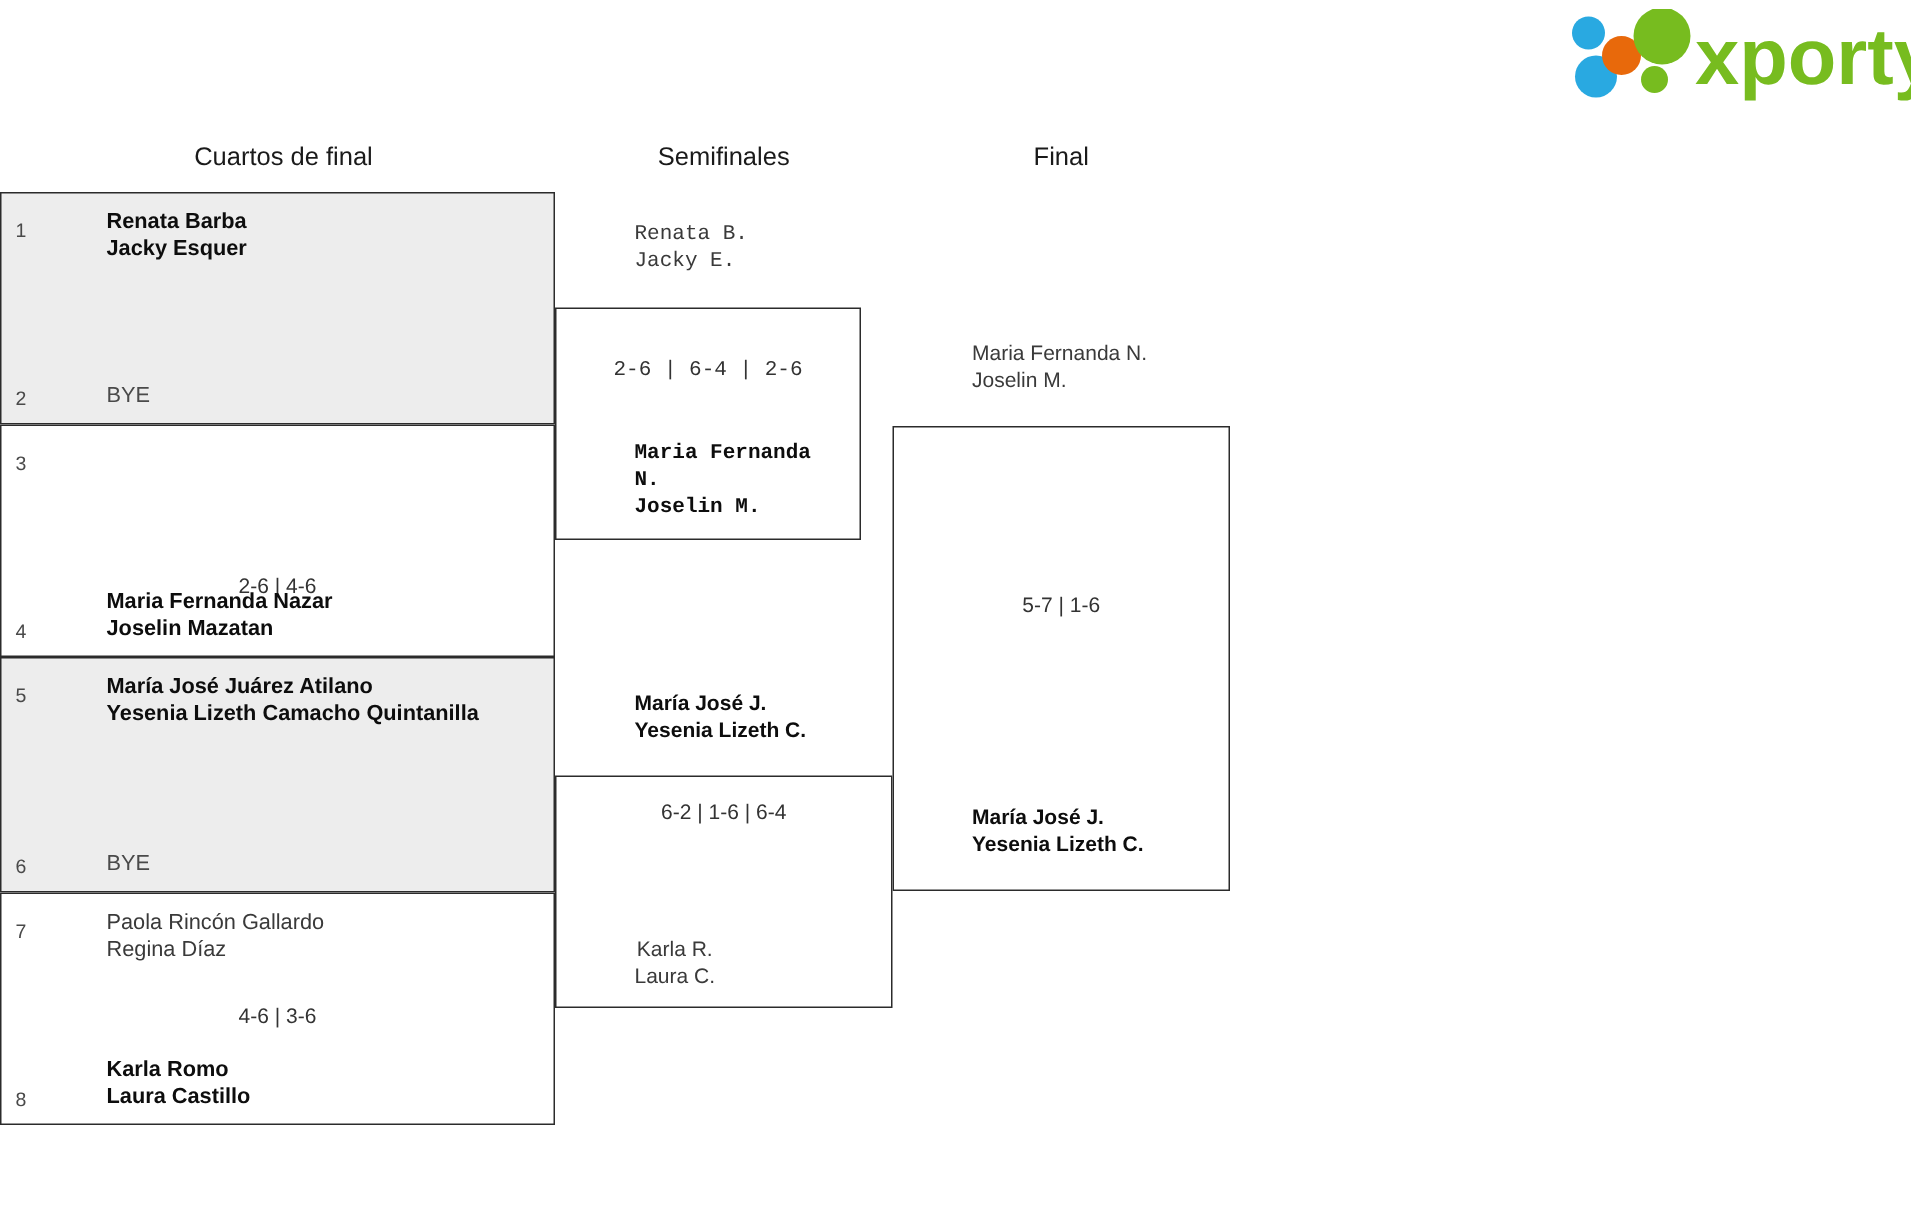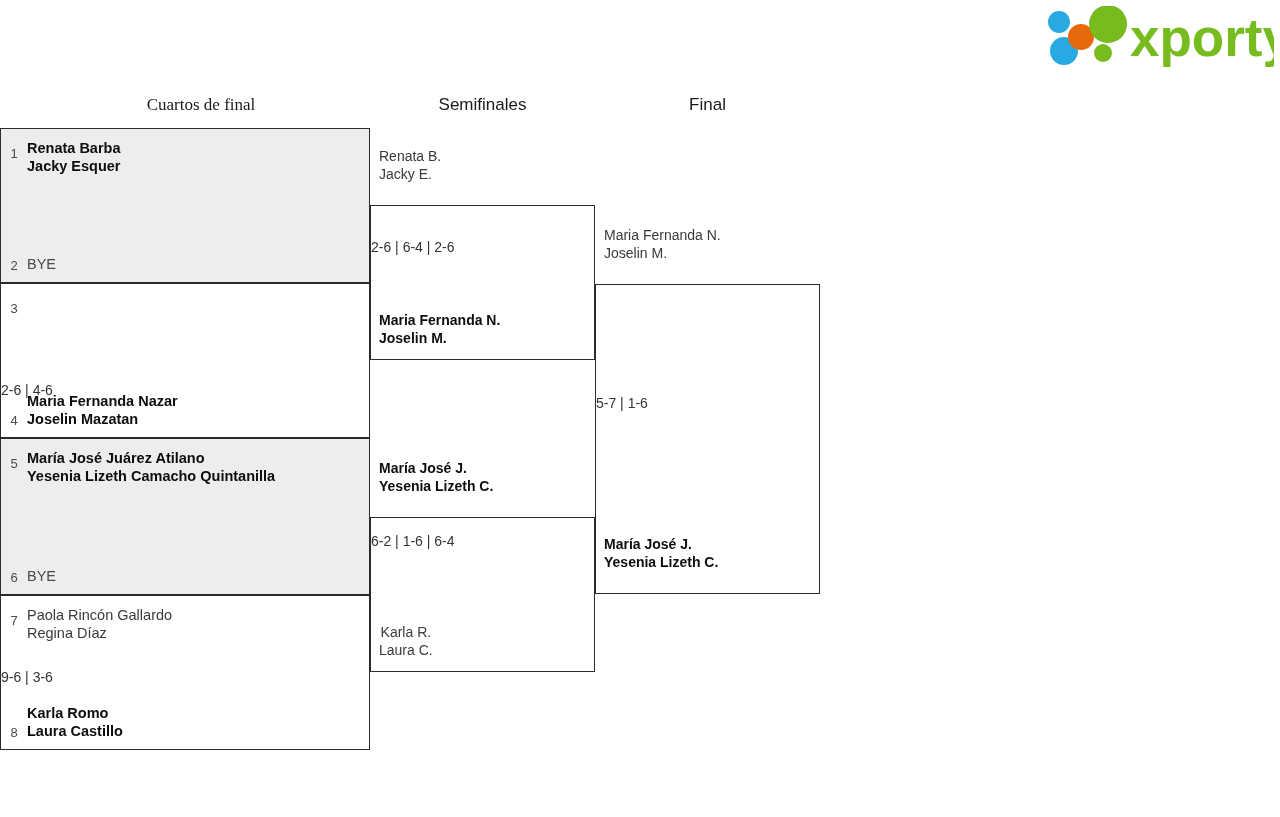--- a/index.html
+++ b/index.html
@@ -45,21 +45,21 @@
 
   
   .round-header {
     position: absolute;
     top: 95px;
     font-size: 17px;
     font-weight: 400;
     color: #1a1a1a;
     text-align: center;
   }
-  #round-header-0 { left: 16px;   width: 370px; font-family: Liberation Serif, serif; }
+  #round-header-0 { left: 4px;   width: 370px; }
   #round-header-1 { left: 370px; width: 225px; }
   #round-header-2 { left: 595px; width: 225px; }
 
   
   #bracket {
     position: absolute;
     left: 0;
     top: 0;
     width: 1280px;
     height: 817px;
@@ -89,41 +89,42 @@
     color: #4a4a4a;
     padding-top: 9px;
     line-height: 1;
   }
   .slot .players {
     font-size: 14.5px;
     line-height: 18px;
     color: #3a3a3a;
     white-space: pre-line;
     padding-top: 1px;
+    margin-left: 44px;
   }
   .slot.winner .players {
     font-weight: 700;
     color: #0d0d0d;
   }
   .slot.bye .players {
     color: #4a4a4a;
     padding-top: 0px;
   }
   .slot.bye .seed { padding-top: 1px; }
 
   
   .slot.top    { top: 9px; }
   .slot.bottom { bottom: 9px; align-items: flex-end; }
   .slot.bottom .seed { padding-top: 0; padding-bottom: 1px; align-self: flex-end; }
 
   .score {
     position: absolute;
     left: 0;
     width: 100%;
-    text-align: left;
+    text-align: center;
     font-size: 14px;
     color: #333333;
     line-height: 1;
   }
 
   
   .match.compact .slot .players { font-size: 14px; line-height: 18px; }
   .match.compact .slot.top { top: 10px; left: 8px; width: calc(100% - 16px); }
   .match.compact .slot.bottom { bottom: 10px; left: 8px; width: calc(100% - 16px); }
 </style>
@@ -190,29 +191,29 @@
       <span class="players">BYE</span>
     </div>
   </div>
 
   <div class="match" style="left:0px; top:595px; width:370px; height:155px;">
     <div class="slot top">
       <span class="seed">7</span>
       <span class="players">Paola Rincón Gallardo
 Regina Díaz</span>
     </div>
-    <div class="score" style="top:74px;">9-6 | 3-6</div>
+    <div class="score" style="top:74px;">4-6 | 3-6</div>
     <div class="slot bottom winner">
       <span class="seed">8</span>
       <span class="players">Karla Romo
 Laura Castillo</span>
     </div>
   </div>
 
-  <div class="match compact" style="left:370px; top:205px; width:225px; height:155px;">
+  <div class="match compact" style="left:370px; top:205px; width:204px; height:155px;font-family:Liberation Mono, monospace;">
     <div class="slot top" style="top:-60px;">
       <span class="players">Renata B.
 Jacky E.</span>
     </div>
     <div class="score" style="top:34px;">2-6 | 6-4 | 2-6</div>
     <div class="slot bottom winner" style="bottom:12px;">
       <span class="players">Maria Fernanda N.
 Joselin M.</span>
     </div>
   </div>

